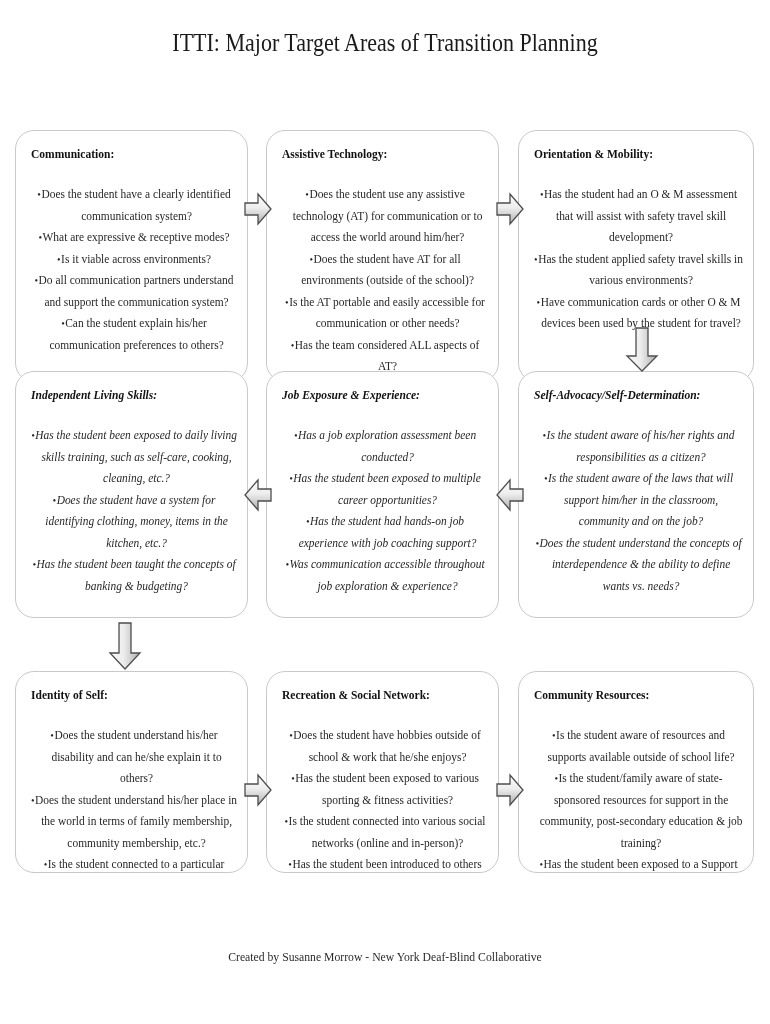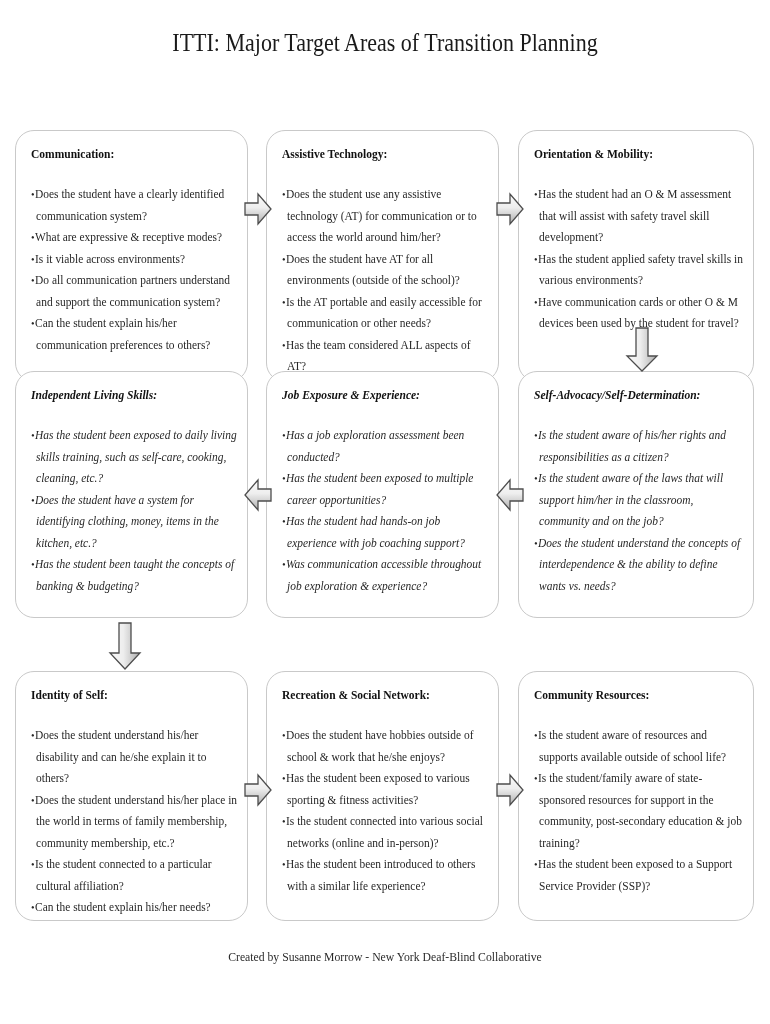--- a/index.html
+++ b/index.html
@@ -56,20 +56,21 @@
     color: #111111;
     transform: scaleX(0.93);
     transform-origin: left top;
     white-space: nowrap;
     margin-bottom: 22px;
   }
   .qlist {
     margin: 0;
     padding: 0;
     list-style: none;
+    text-align: center;
   }
   .qitem {
     font-size: 12.3px;
     line-height: 21.5px;
     color: #272727;
     text-indent: -5.5px;
     padding-left: 5.5px;
     transform: scaleX(0.93);
     transform-origin: left top;
     width: 107.5%;
@@ -81,21 +82,21 @@
   }
 
   
   .col-1 { left: 15px;  width: 233px; }
   .col-2 { left: 266px; width: 233px; }
   .col-3 { left: 518px; width: 236px; }
 
   
   .row-1 { top: 86px;  height: 252px; margin-top: 44px; }
   .row-2 { top: 371px; height: 247px; font-style: italic; }
-  .row-3 { top: 671px; height: 250px; }
+  .row-3 { top: 671px; height: 202px; }
 
   
   .arrow {
     position: absolute;
     display: block;
   }
   .arrow svg { display: block; }
 
   
   .footer {

